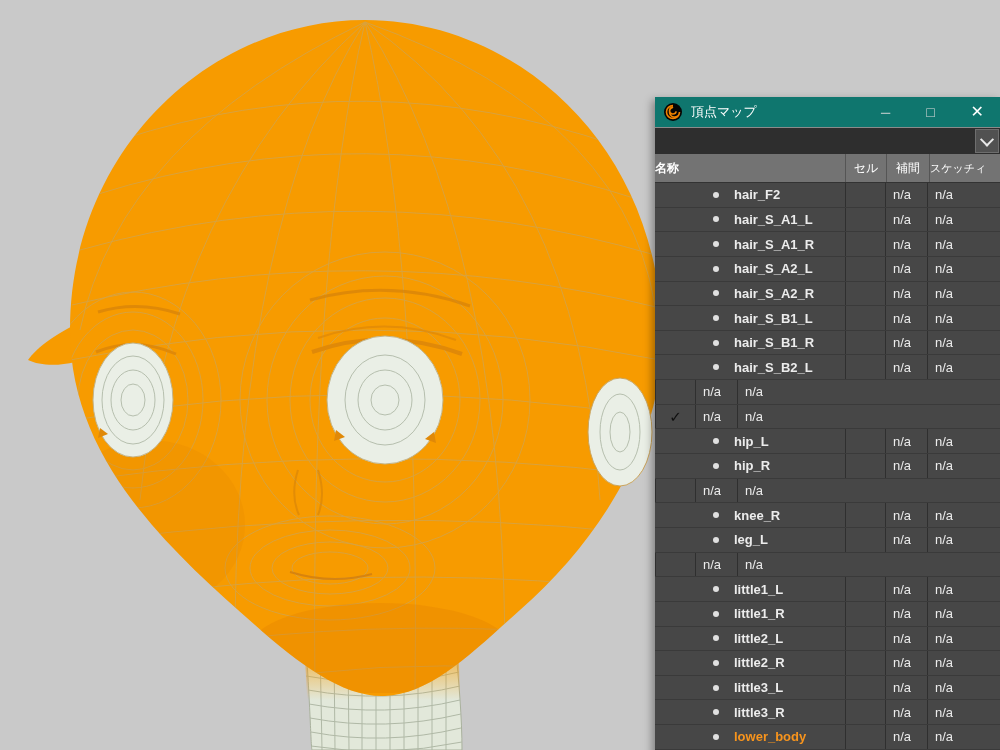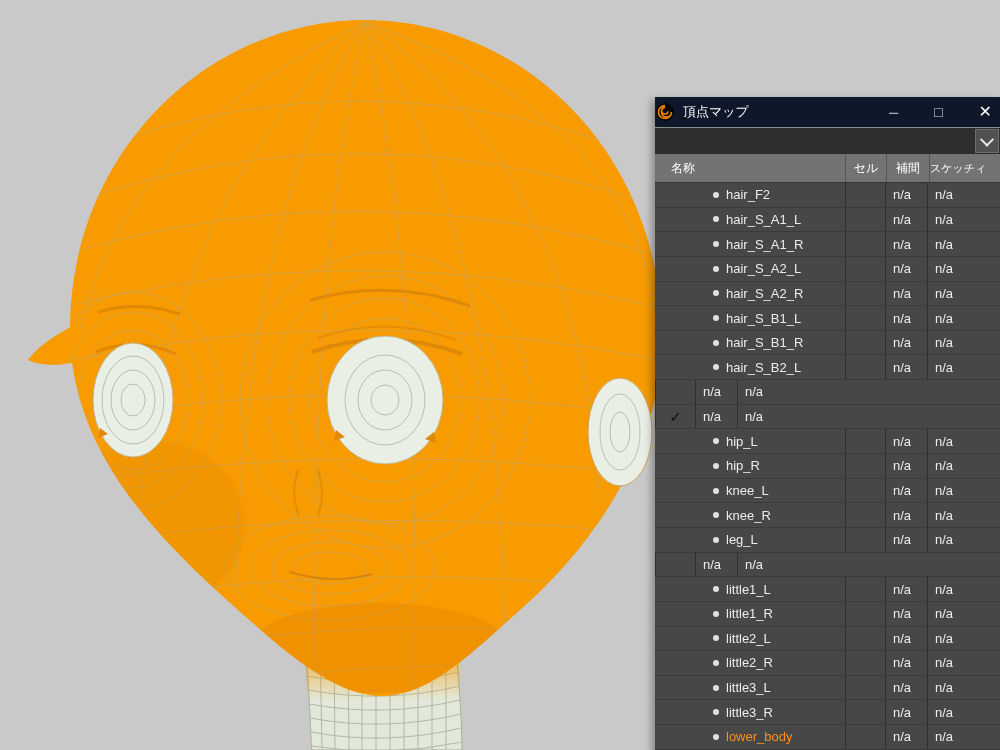--- a/index.html
+++ b/index.html
@@ -4,48 +4,48 @@
 <style>
   html,body{margin:0;padding:0;width:1000px;height:750px;overflow:hidden;
     font-family:"Liberation Sans","DejaVu Sans",sans-serif;background:#c9c9c9;}
   .stage{position:relative;width:1000px;height:750px;}
   .viewport{position:absolute;left:0;top:0;}
 
   
   .panel{position:absolute;left:655px;top:97px;width:345px;height:660px;
     background:#474747;box-shadow:-3px 3px 8px rgba(0,0,0,.35);
     display:flex;flex-direction:column;overflow:hidden;}
-  .titlebar{height:30px;background:#0f172a;display:flex;align-items:center;
-    padding:0 0;gap:8px;flex:none;border-bottom:1px solid #8b8b8b;}
+  .titlebar{height:30px;background:#0f766e;display:flex;align-items:center;
+    padding:0 8px;gap:8px;flex:none;border-bottom:1px solid #8b8b8b;}
   .app-icon{width:20px;height:20px;display:inline-flex;}
   .title{color:#ffffff;font-size:13px;}
   .winbtns{margin-left:auto;display:flex;align-items:center;gap:36px;padding-right:8px;}
   .wb{color:#d8d8d8;font-size:13px;line-height:1;cursor:default;}
   .wb.max{font-size:14px;}
   .wb.close{color:#ffffff;font-size:16px;}
 
   .dropdown-row{height:26px;background:#2e2e2e;display:flex;align-items:center;flex:none;}
   .chev-btn{margin-left:auto;width:22px;height:22px;margin-right:1px;background:#515151;
     border:1px solid #6e6e6e;display:flex;align-items:center;justify-content:center;}
   .chev{width:8px;height:8px;border-right:2px solid #e8e8e8;border-bottom:2px solid #e8e8e8;
     transform:rotate(45deg) translate(-1px,-1px);}
 
   .header-row{height:28px;background:#737373;display:flex;flex:none;color:#ffffff;
     font-size:12px;align-items:stretch;border-bottom:1px solid #333;}
   .header-row .h{display:flex;align-items:center;}
-  .h.name{width:190px;padding-left:16px;box-sizing:border-box;}
+  .h.name{width:190px;padding-left:0;box-sizing:border-box;font-weight:bold;}
   .h.cell{width:40px;justify-content:center;border-left:1px solid #555;}
   .h.interp{width:42px;justify-content:center;border-left:1px solid #555;}
   .h.sketch{flex:1;border-left:1px solid #555;font-size:11px;box-sizing:border-box;}
 
   .rows{flex:1;background:#474747;}
   .row{height:24.65px;box-sizing:border-box;display:flex;align-items:stretch;
     border-bottom:1px solid #3a3a3a;font-size:13px;color:#ececec;}
   .row .c{display:flex;align-items:center;box-sizing:border-box;}
-  .c.name{width:190px;padding-left:58px;gap:7px;}
+  .c.name{width:190px;padding-left:58px;gap:15px;font-weight:bold;}
   .c.cell{width:40px;justify-content:center;border-left:1px solid #2f2f2f;
     color:#0f0f0f;font-weight:bold;font-size:15px;}
   .c.interp{width:42px;padding-left:7px;border-left:1px solid #2f2f2f;}
   .c.sketch{flex:1;padding-left:7px;border-left:1px solid #2f2f2f;}
   .bullet{width:6px;height:6px;border-radius:50%;background:#e0e0e0;flex:none;}
   .nm.active{color:#f7941d;}
 </style>
 </head>
 <body>
 
@@ -292,24 +292,20 @@
         <div class="row">
     <span class="c name">
       <i class="bullet"></i>
       <span class="nm">hip_R</span>
     </span>
     <span class="c cell"></span>
     <span class="c interp">n/a</span>
     <span class="c sketch">n/a</span>
   </div>
         <div class="row">
-    <span class="c name">
-      <i class="bullet"></i>
-      <span class="nm">knee_L</span>
-    </span>
     <span class="c cell"></span>
     <span class="c interp">n/a</span>
     <span class="c sketch">n/a</span>
   </div>
         <div class="row">
     <span class="c name">
       <i class="bullet"></i>
       <span class="nm">knee_R</span>
     </span>
     <span class="c cell"></span>

